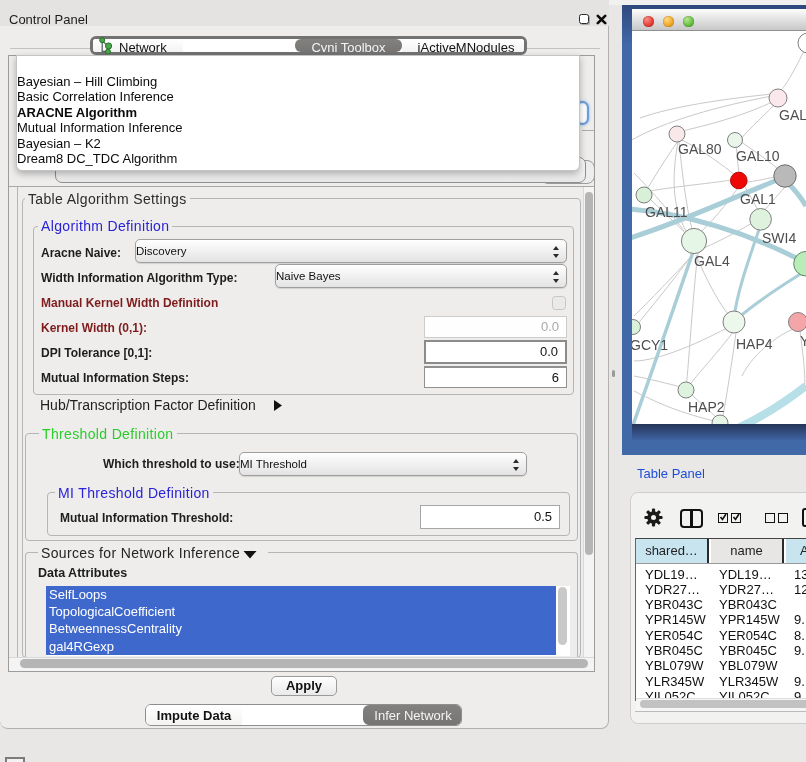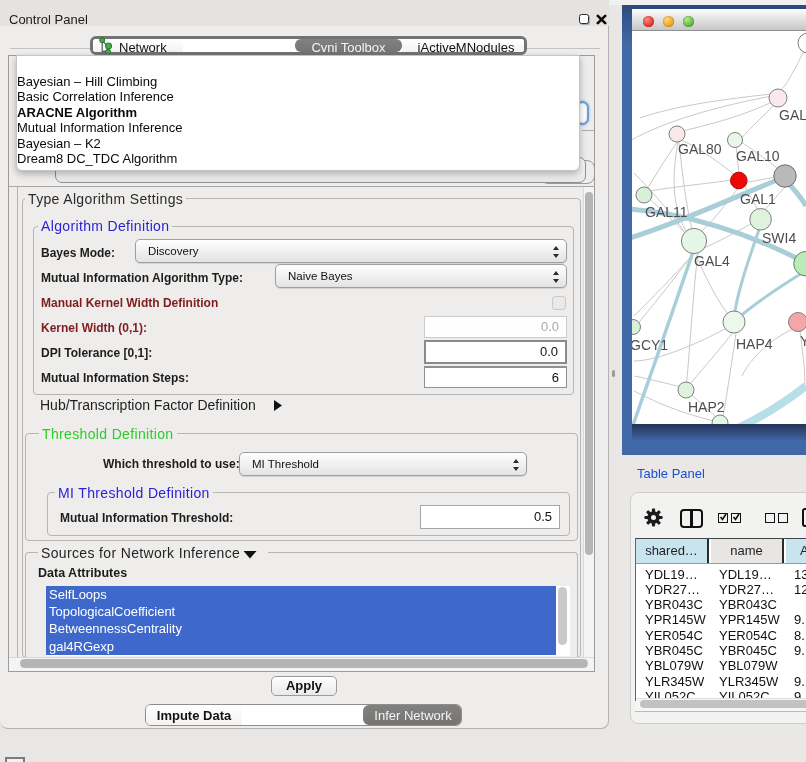--- a/index.html
+++ b/index.html
@@ -3,21 +3,21 @@
 <meta charset="utf-8">
 <style>
 * { margin:0; padding:0; box-sizing:border-box; }
 html,body { width:806px; height:762px; }
 body { font-family:"Liberation Sans", sans-serif; background:#e8e7e6; position:relative; overflow:hidden; }
 .abs { position:absolute; }
 .lbl { font-size:12px; font-weight:bold; color:#1d1d1d; white-space:nowrap; }
 .dis { color:#7f1d1d; }
 .combo { position:absolute; height:24px; border:1px solid #9e9e9e; border-radius:5px;
   background:linear-gradient(#ffffff,#f2f2f2 45%,#e3e3e3); box-shadow:0 1px 1px rgba(0,0,0,.12);
-  font-size:11.5px; color:#111; line-height:23px; padding-left:12px; white-space:nowrap; }
+  font-size:11.5px; color:#111; line-height:23px; padding-left:0; white-space:nowrap; }
 .steppers { position:absolute; right:6px; top:5px; width:7px; height:14px; }
 .steppers:before { content:""; position:absolute; top:1px; left:0; border-left:3.5px solid transparent; border-right:3.5px solid transparent; border-bottom:4px solid #2a2a2a; }
 .steppers:after { content:""; position:absolute; bottom:1px; left:0; border-left:3.5px solid transparent; border-right:3.5px solid transparent; border-top:4px solid #2a2a2a; }
 .field { position:absolute; background:#fff; font-size:13px; color:#111; text-align:right; padding-right:7px; white-space:nowrap; }
 .grp { position:absolute; border:1px solid #b5b5b5; border-radius:4px; }
 .legend { position:absolute; background:#eeedec; font-size:13px; letter-spacing:0.35px; padding:0 3px; white-space:nowrap; }
 .seg { position:absolute; top:0; height:100%; font-size:13px; color:#111; text-align:center; background:linear-gradient(#ffffff,#f4f3f2); }
 .seg.sel { background:linear-gradient(#828180,#767574); color:#f4f4f4;border-radius:6px; }
 .sepl { border-left:1px solid #a9a9a9;margin-top:21px; }
 </style>
@@ -55,29 +55,29 @@
 <div class="abs" style="left:8px; top:55px; width:587px; height:617px; border:1px solid #9c9c9c; background:#eeedec;"></div>
 
 <div class="abs" style="left:576px; top:101px; width:13px; height:24px; border:2.5px solid #6b9ed8; border-radius:7px; background:#fff; box-shadow:0 0 3px rgba(110,160,220,.8), inset 0 0 2px rgba(110,160,220,.6);"></div>
 <div class="abs" style="left:582px; top:130px; width:12px; height:1px; background:#aaaaaa;"></div>
 <div class="abs" style="left:540px; top:160px; width:55px; height:24px; border:1px solid #9a9a9a; border-radius:8px;"></div>
 <div class="abs" style="left:55px; top:157px; width:531px; height:26px; border:1px solid #8f8f8f; border-radius:7px; background:linear-gradient(#fdfdfd,#e8e8e8);"></div>
 <div class="abs" style="left:9px; top:186px; width:586px; height:1px; background:#a8a8a8;"></div>
 <div class="abs" style="left:17px; top:187px; width:1px; height:470px; background:#b5b5b5;"></div>
 
 <div class="grp" style="left:22px; top:198px; width:559px; height:460px;"></div>
-<div class="legend" style="left:25px; top:191px; color:#2b2b2b; font-size:14px;">Type Algorithm Settings</div>
+<div class="legend" style="left:25px; top:191px; color:#2b2b2b; font-size:14px;">Table Algorithm Settings</div>
 
 <div class="grp" style="left:33px; top:226px; width:541px; height:169px;"></div>
 <div class="legend" style="left:38px; top:218px; color:#2a22d6; font-size:14px;">Algorithm Definition</div>
 
-<div class="lbl abs" style="left:41px; top:246px;">Bayes Mode:</div>
+<div class="lbl abs" style="left:41px; top:246px;">Aracne Naive:</div>
 <div class="combo" style="left:135px; top:239px; width:432px;">Discovery<span class="steppers"></span></div>
 
-<div class="lbl abs" style="left:41px; top:271px;">Mutual Information Algorithm Type:</div>
+<div class="lbl abs" style="left:41px; top:271px;">Width Information Algorithm Type:</div>
 <div class="combo" style="left:275px; top:264px; width:292px;">Naive Bayes<span class="steppers"></span></div>
 
 <div class="lbl abs dis" style="left:41px; top:296px;">Manual Kernel Width Definition</div>
 <div class="abs" style="left:552px; top:296px; width:14px; height:14px; border:1px solid #c6c6c6; border-radius:3.5px; background:#eaeaea;"></div>
 
 <div class="lbl abs dis" style="left:41px; top:321px;">Kernel Width (0,1):</div>
 <div class="field" style="left:424px; top:316px; width:143px; height:22px; border:1px solid #cccccc; color:#a9a9a9; line-height:20px; background:#fefefe;">0.0</div>
 
 <div class="lbl abs" style="left:41px; top:346px;">DPI Tolerance [0,1]:</div>
 <div class="field" style="left:424px; top:340px; width:143px; height:24px; border:2px solid #8b8b8b; line-height:20px;">0.0</div>

